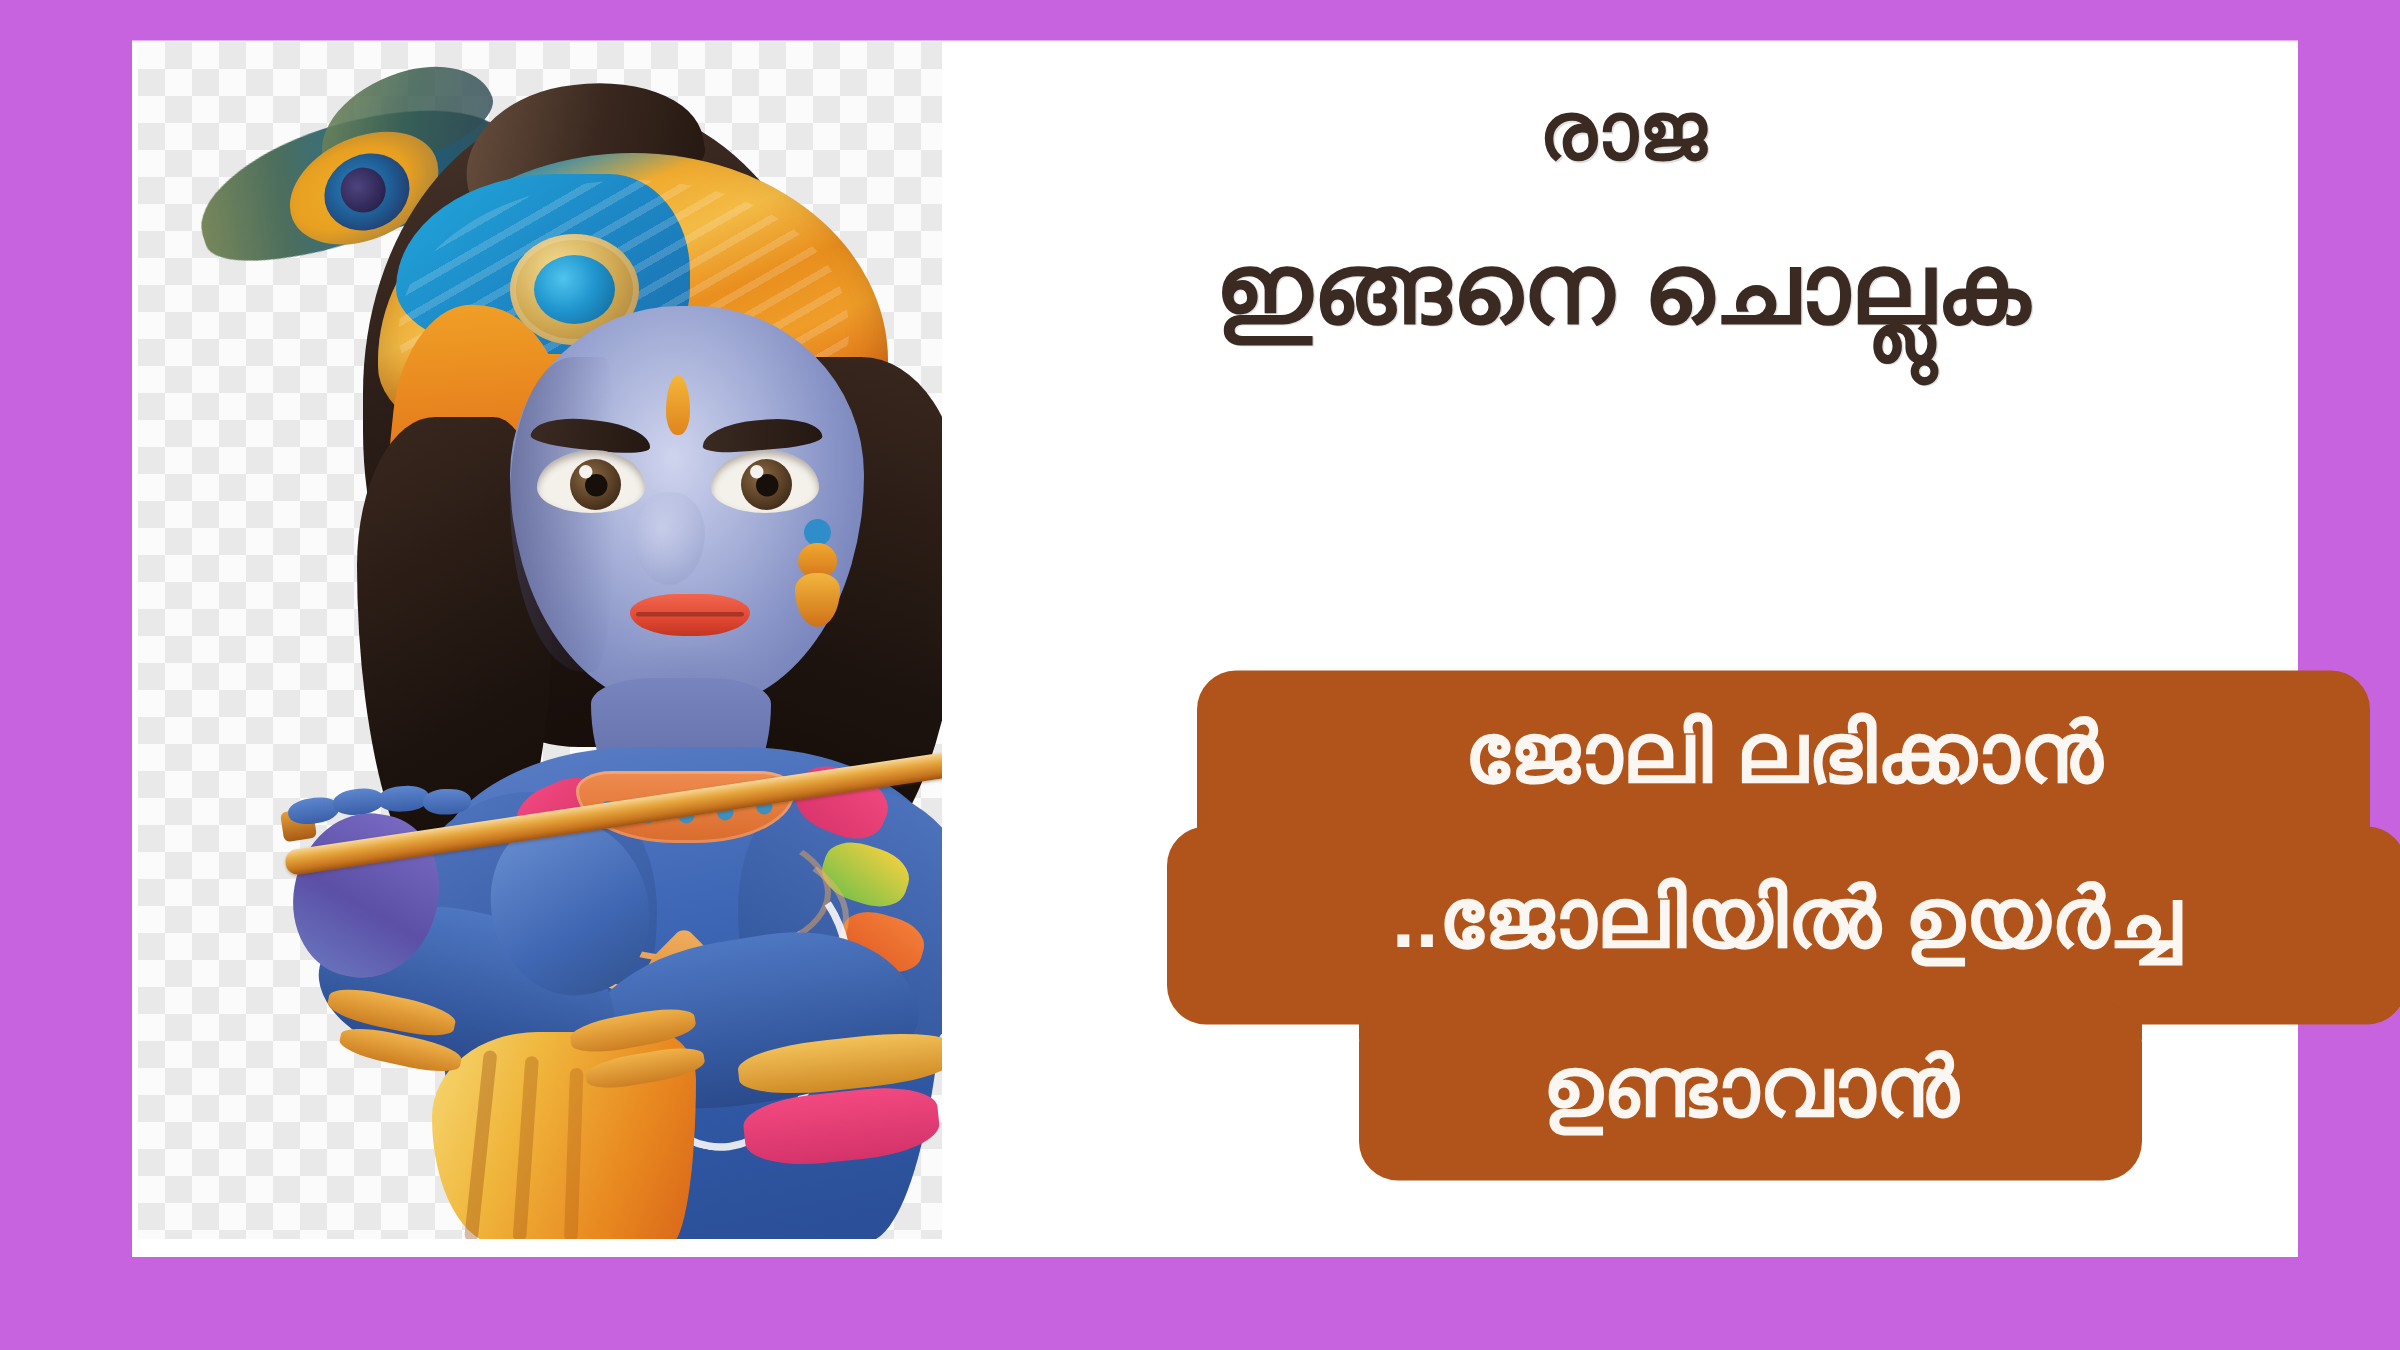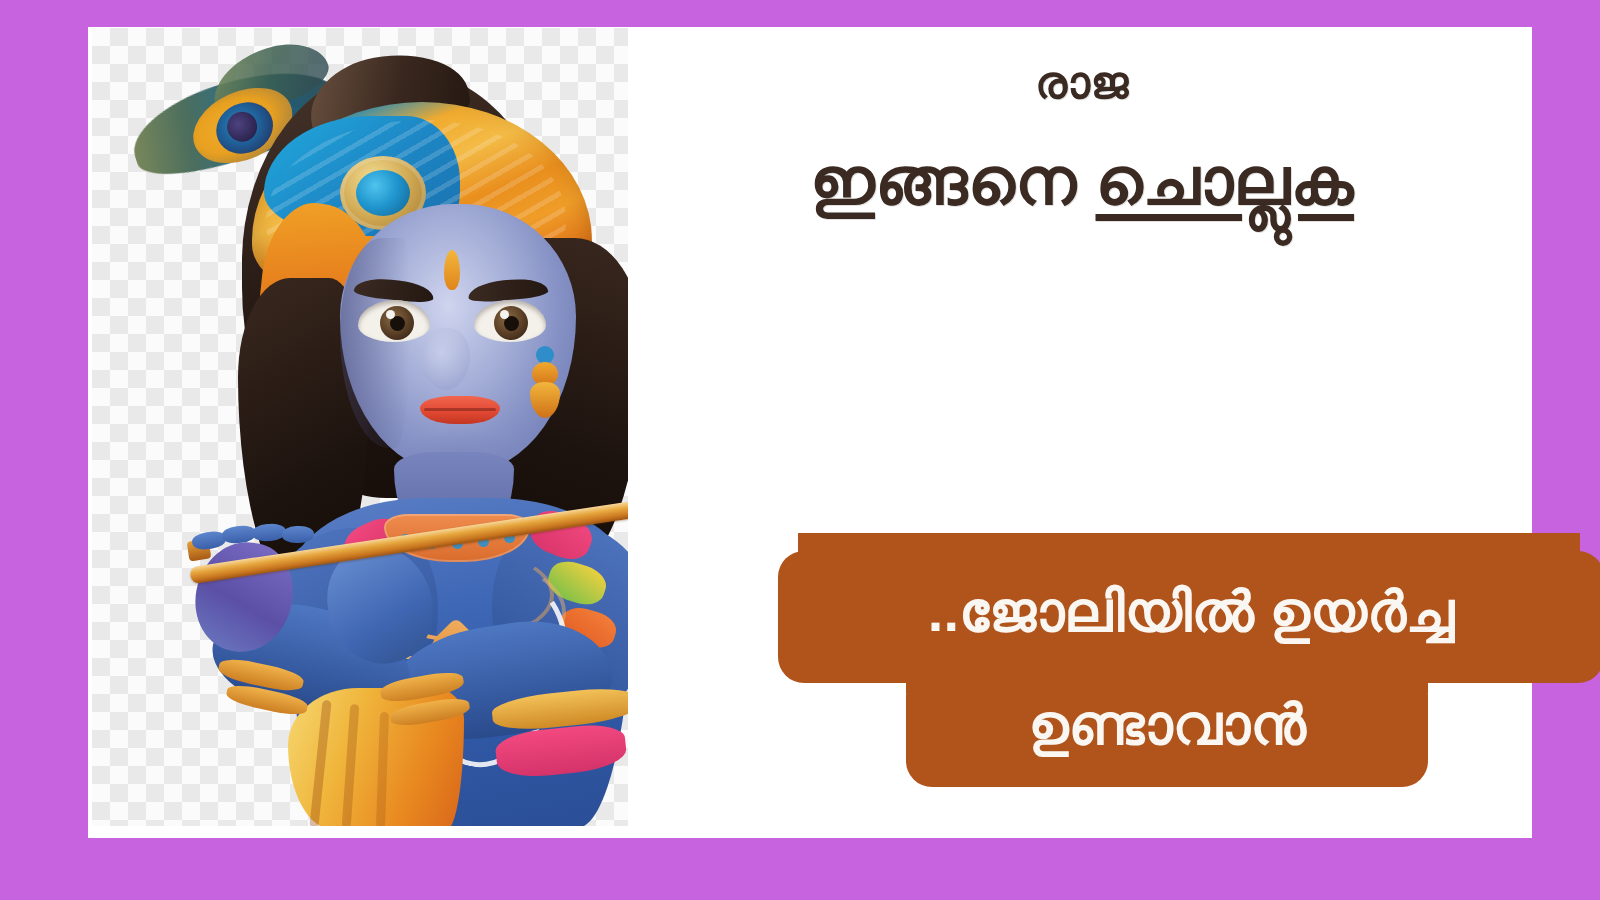--- a/index.html
+++ b/index.html
@@ -438,25 +438,24 @@
     width: 900px;
     text-align: center;
   }
   .headline-line {
     color: #3a2a21;
     font-weight: bold;
     line-height: 1.16;
     letter-spacing: .5px;
     text-shadow: 1px 1px 0 rgba(0,0,0,.12);
   }
-  #headline-line-1 { font-size: 45px; margin: 20px 0 0; }
+  #headline-line-1 { font-size: 54px; margin: 20px 0 0; }
   #headline-line-2 { font-size: 66px; margin: 36px 0 0; }
   #headline-line-3 { font-size: 66px; margin: 34px 0 0; }
   #headline-underlined-word {
-    text-decoration: underline;
     text-decoration-thickness: 7px;
     text-underline-offset: 10px;
   }
 
   
   #mantra-benefit-panel {
     position: absolute;
     left: 0;
     top: 420px;
     width: 900px;
@@ -599,20 +598,21 @@
     <div id="text-column">
 
       <div id="headline-block">
         <div id="headline-line-1" class="headline-line">രാജ</div>
         <div id="headline-line-3" class="headline-line"><span>ഇങ്ങനെ </span><span id="headline-underlined-word">ചൊല്ലുക</span></div>
       </div>
 
       <div id="mantra-benefit-panel">
         <div id="seam-1" class="seam"></div>
         <div id="seam-2" class="seam"></div>
+        <div id="benefit-row-1" class="benefit-row">ജോലി  ലഭിക്കാൻ</div>
         <div id="benefit-row-2" class="benefit-row">..ജോലിയിൽ ഉയർച്ച</div>
         <div id="benefit-row-3" class="benefit-row">ഉണ്ടാവാൻ</div>
       </div>
 
     </div>
 
   </div>
 </div>
 
 </body></html>

